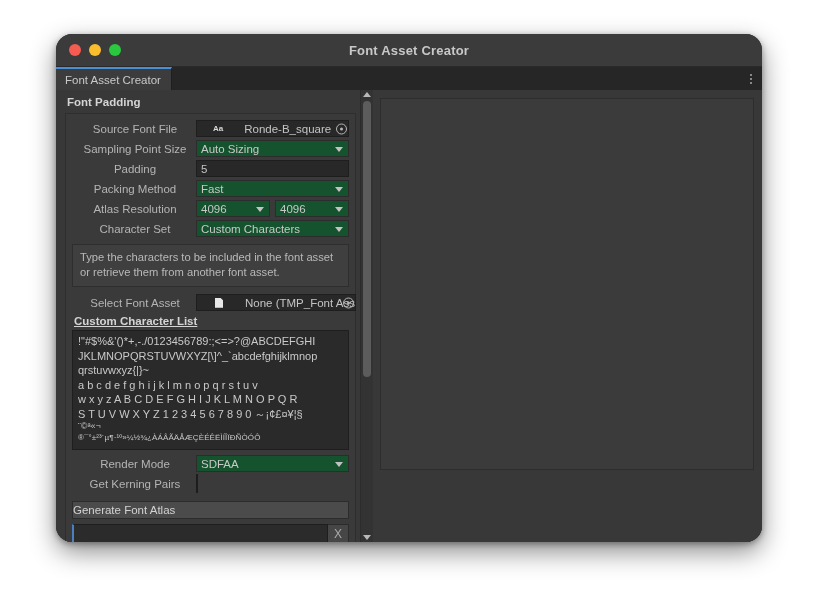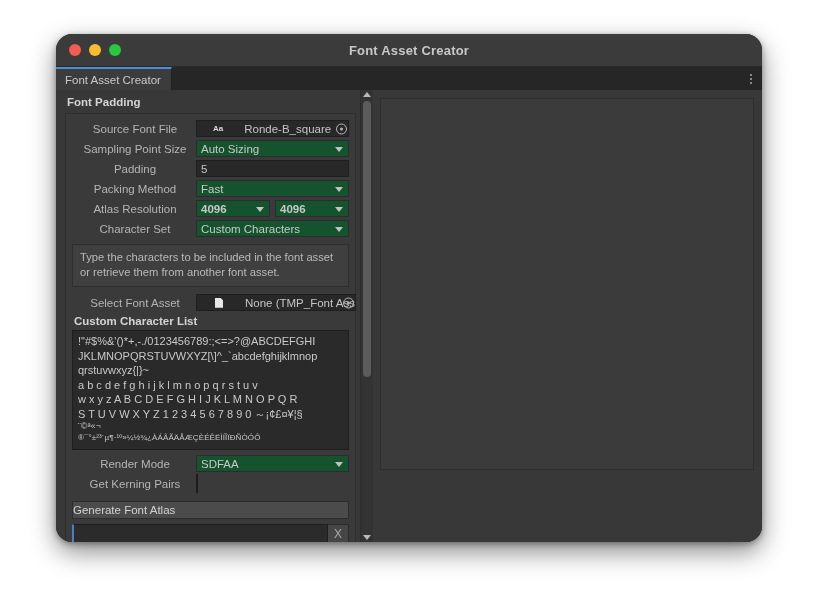--- a/index.html
+++ b/index.html
@@ -138,34 +138,35 @@
     border-top: 5px solid #c2c2c2;
   }
   .textfield {
     height: 17px; background: #282828;
     border: 1px solid #1e1e1e;
     display: flex; align-items: center;
     font-size: 11.5px; color: #c4c4c4;
     padding-left: 4px;
   }
   .dual { display: flex; gap: 5px; }
-  .dual > .dropdown { flex: 1; font-weight: bold; }
+  .dual > .dropdown { flex: 1; }
 
   
   #helpbox {
     background: #3f3f3f;
     border: 1px solid #2e2e2e;
     margin: 5px 0 6px 0;
     padding: 5px 6px 6px 7px;
     font-size: 11.2px; color: #b9b9b9; line-height: 1.35;
   }
 
   #custom-list-title {
     font-size: 11.5px; font-weight: bold; color: #d4d4d4;
     padding: 2px 0 3px 2px;
+    text-decoration: underline;
   }
   #charbox {
     background: #2a2a2a;
     border: 1px solid #1e1e1e;
     padding: 3px 4px 4px 5px;
     height: 120px;
     overflow: hidden;
     font-size: 11px; color: #c9c9c9; line-height: 1.32;
     word-break: break-all;
   }

